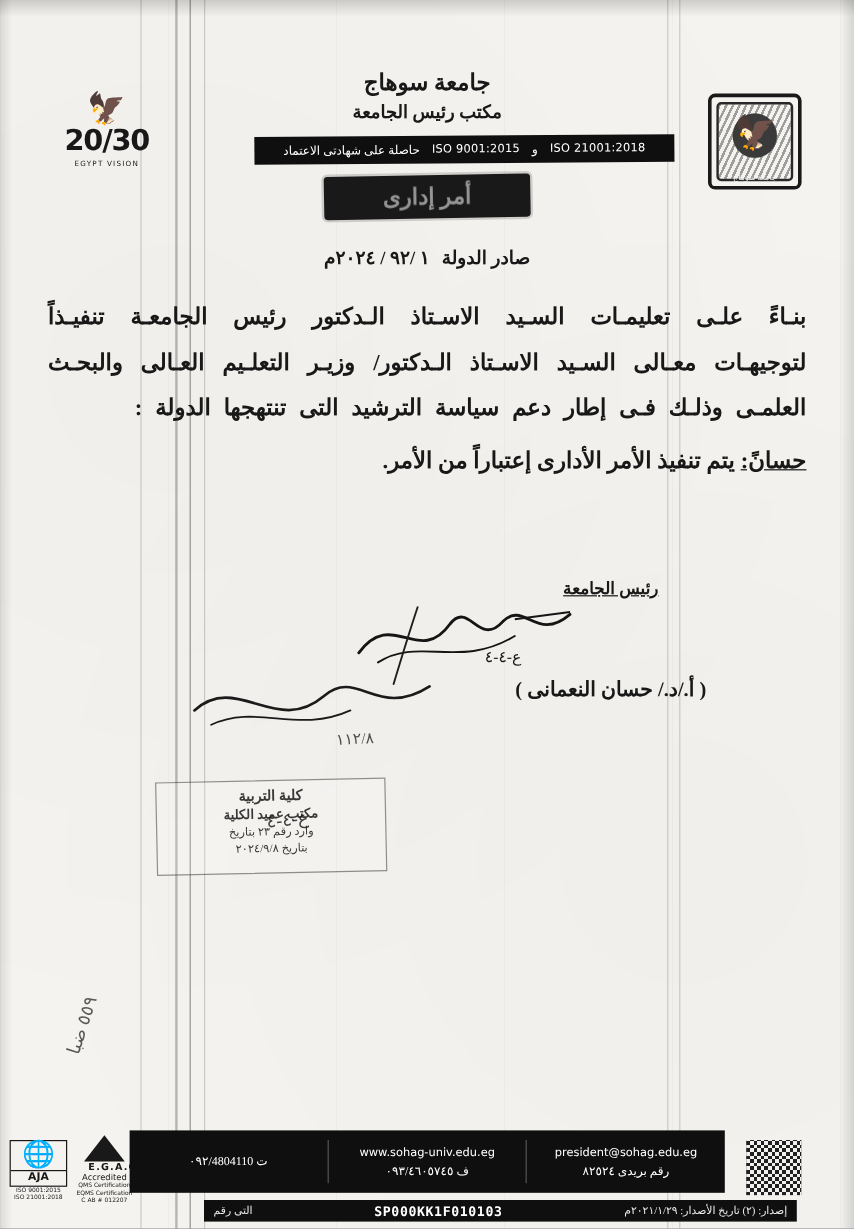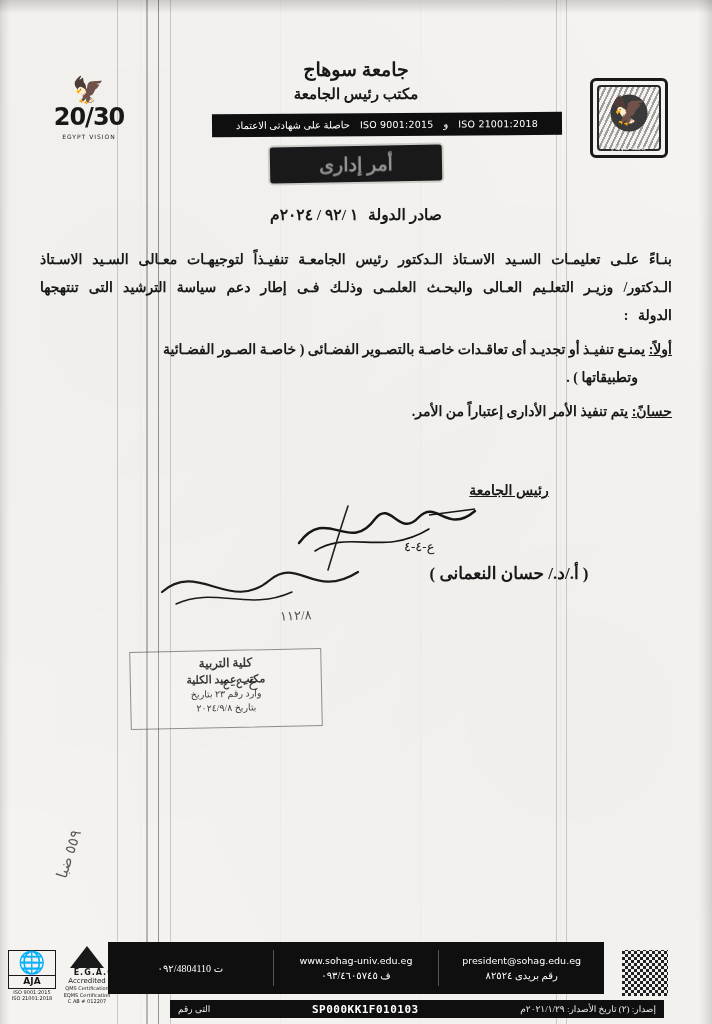--- a/index.html
+++ b/index.html
@@ -199,21 +199,21 @@
     font-size: 15.5px;
     font-weight: 600;
   }
   .date-line .lbl { margin-left: 6px; }
 
   .body-text {
     position: absolute;
     top: 246px;
     right: 40px;
     left: 40px;
-    font-size: 14px;
+    font-size: 19px;
     line-height: 2.0;
     text-align: justify;
     text-justify: inter-word;
     font-weight: 600;
   }
   .body-text p { margin: 0 0 6px 0; }
   .para-intro { letter-spacing: .2px; word-spacing: 6px; }
   .clause { margin-top: 12px; }
   .clause-label {
     text-decoration: underline;
@@ -470,25 +470,20 @@
   </div>
 
   <div class="date-line">
     <span class="lbl">صادر الدولة</span>
     <span>١ /٩٢ / ٢٠٢٤م</span>
   </div>
 
   <div class="body-text">
     <p class="para-intro">بنـاءً علـى تعليمـات السـيد الاسـتاذ الـدكتور رئيس الجامعـة تنفيـذاً لتوجيهـات معـالى السـيد الاسـتاذ الـدكتور/ وزيـر التعلـيم العـالى والبحـث العلمـى وذلـك فـى إطار دعم سياسة الترشيد التى تنتهجها الدولة :</p>
 
-    <p class="clause clause-1">
-      <span class="clause-label">أولاً:</span>
-      <span>يمنـع تنفيـذ أو تجديـد أى تعاقـدات خاصـة بالتصـوير الفضـائى ( خاصـة الصـور الفضـائية</span>
-      <span class="cont">وتطبيقاتها ) .</span>
-    </p>
 
     <p class="clause clause-2">
       <span class="clause-label">حسانً:</span>
       <span>يتم تنفيذ الأمر الأدارى إعتباراً من الأمر.</span>
     </p>
   </div>
 
   <div class="sig-block">
     <div class="sig-title">رئيس الجامعة</div>
     <div class="sig-scribble">

